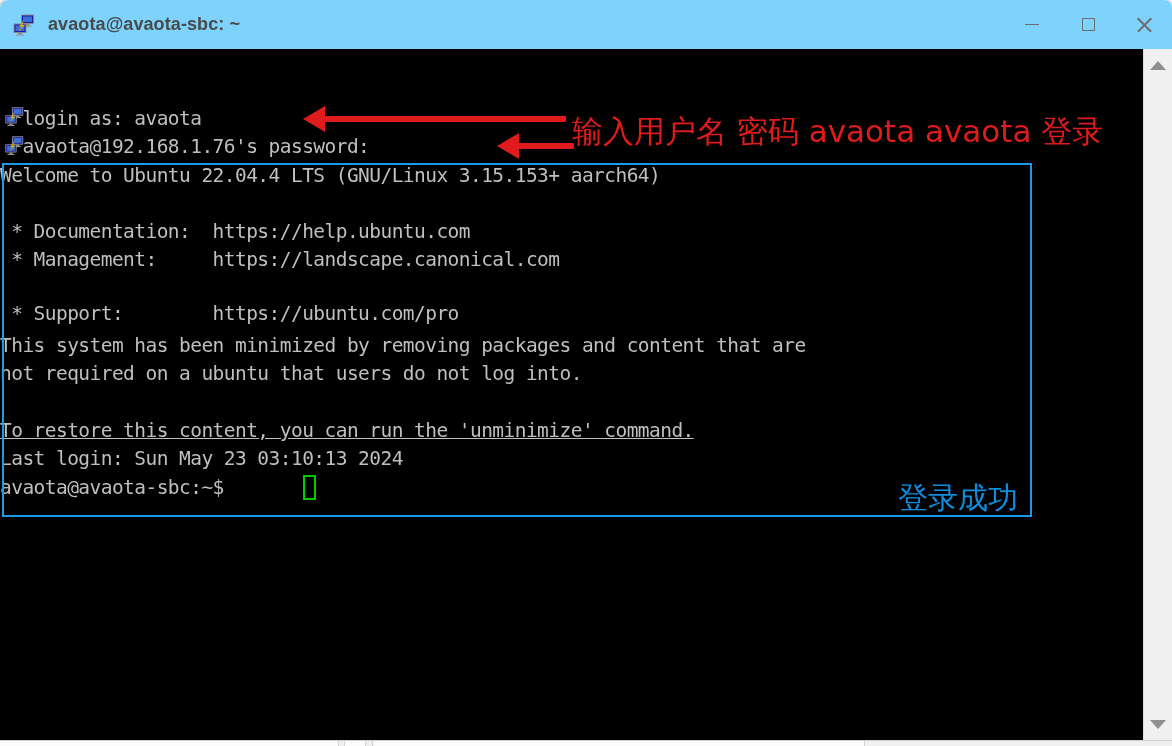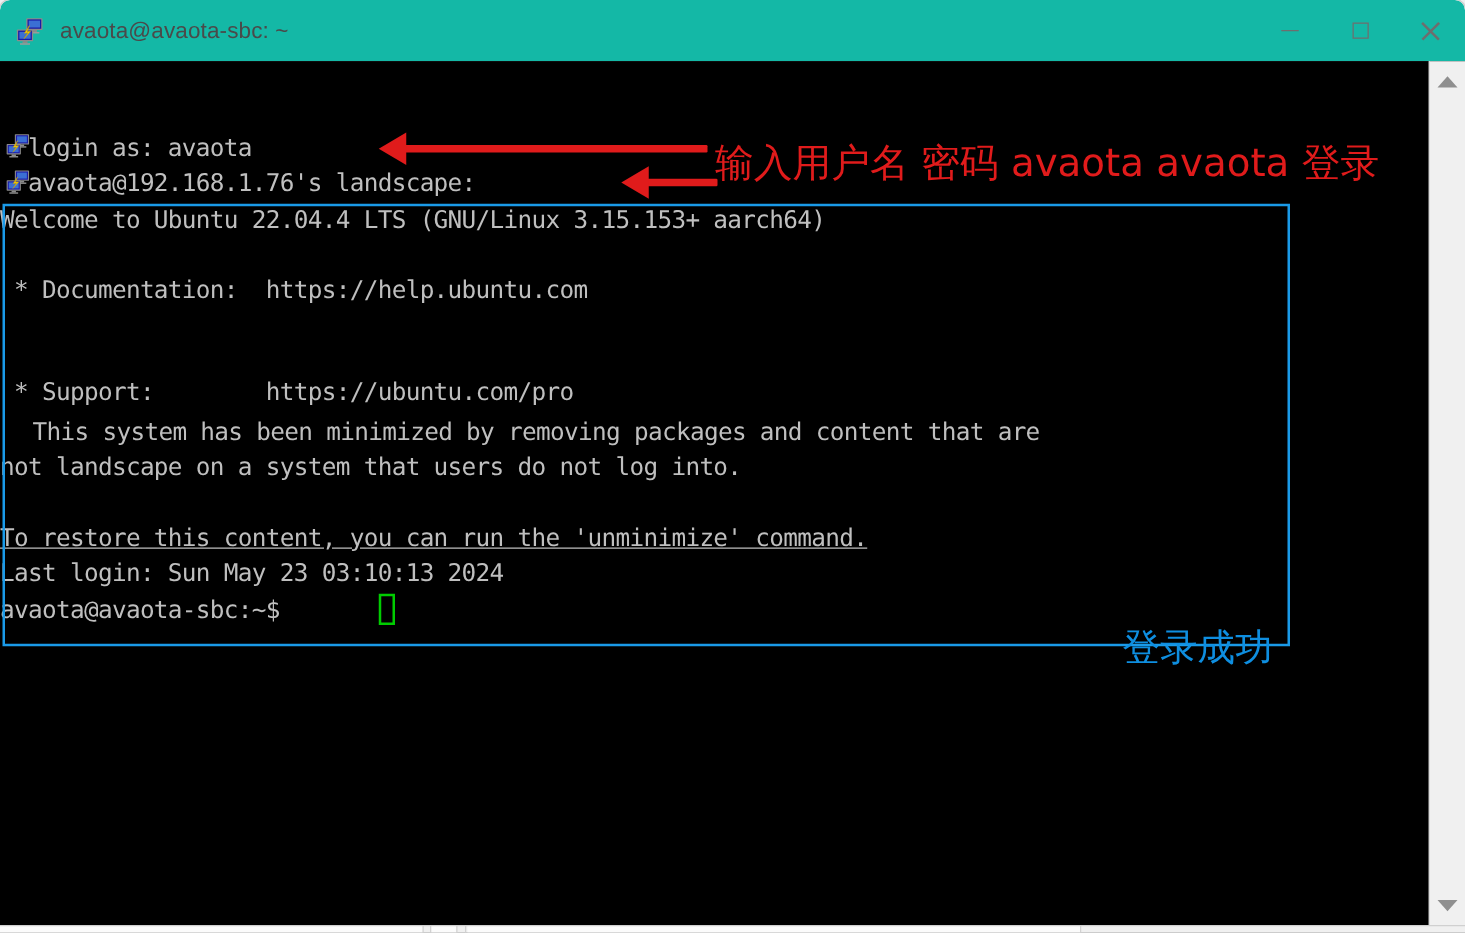--- a/index.html
+++ b/index.html
@@ -46,25 +46,26 @@
     background: #f2f2f2;
     border-radius: 8px 8px 0 0;
     box-shadow: 0 0 0 1px #d0d0d0;
     overflow: hidden;
   }
 
   
   #titlebar {
     position: relative;
     height: 49px;
-    background: #14b8a6;
+    background: #7dd3fc;
     border-radius: 8px 8px 0 0;
     display: flex;
     align-items: center;
     user-select: none;
+    font-weight: bold;
   }
   #title-icon {
     width: 24px; height: 24px;
     margin-left: 12px;
     flex: 0 0 auto;
     display: block;
   }
   #title-text {
     margin-left: 12px;
     font-size: 18px;
@@ -148,21 +149,20 @@
     pointer-events: none;
   }
   #blue-label {
     position: absolute;
     left: 898px; top: 432px;
     font-family: "DejaVu Sans", sans-serif;
     font-size: 30px;
     line-height: 34px;
     color: #0e8ee0;
     white-space: nowrap;
-    margin-top: 21px;
   }
 
   
   .red-arrow {
     position: absolute;
     height: 0;
   }
   .red-arrow .shaft {
     position: absolute;
     right: 0;
@@ -271,28 +271,29 @@
         <span class="glyph-close"></span>
       </div>
     </div>
   </div>
 
   <div id="terminal-area">
 
     <div id="terminal-screen">
 
       <div class="term-line" style="top:56px;">  login as: avaota</div>
-      <div class="term-line" style="top:84px;">  avaota@192.168.1.76's landscape:</div>
+      <div class="term-line" style="top:84px;">  avaota@192.168.1.76's password:</div>
       <div class="term-line" style="top:113px;">Welcome to Ubuntu 22.04.4 LTS (GNU/Linux 3.15.153+ aarch64)</div>
       <div class="term-line" style="top:141px;"></div>
       <div class="term-line" style="top:169px;"> * Documentation:  https://help.ubuntu.com</div>
+      <div class="term-line" style="top:197px;"> * Management:     https://landscape.canonical.com</div>
       <div class="term-line" style="top:226px;margin-top:25px;"> * Support:        https://ubuntu.com/pro</div>
       <div class="term-line" style="top:254px;"></div>
-      <div class="term-line" style="top:283px;padding-left:26px;">This system has been minimized by removing packages and content that are</div>
-      <div class="term-line" style="top:311px;">not landscape on a system that users do not log into.</div>
+      <div class="term-line" style="top:283px;">This system has been minimized by removing packages and content that are</div>
+      <div class="term-line" style="top:311px;">not required on a ubuntu that users do not log into.</div>
       <div class="term-line" style="top:339px;"></div>
       <div class="term-line" style="top:368px;text-decoration:underline;">To restore this content, you can run the 'unminimize' command.</div>
       <div class="term-line" style="top:396px;">Last login: Sun May 23 03:10:13 2024</div>
       <div class="term-line" style="top:425px;">avaota@avaota-sbc:~$ </div>
 
       <div style="position:absolute; left:303px; top:426px; width:13px; height:25px;
                   border:2px solid #00cc00; box-sizing:border-box;"></div>
 
       <svg class="line-icon" viewBox="0 0 24 24" style="left:4px; top:57px;">
         <rect x="9" y="1.5" width="13" height="9.5" rx="0.6" fill="#8b8b8b"></rect>

